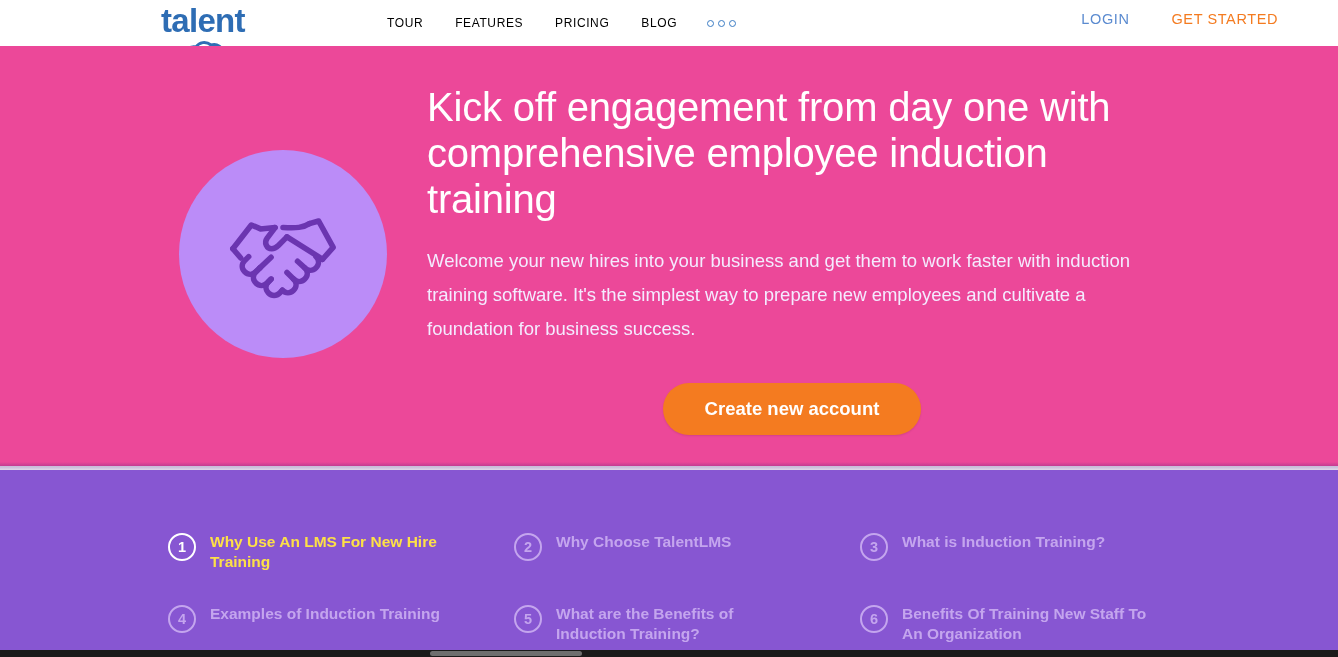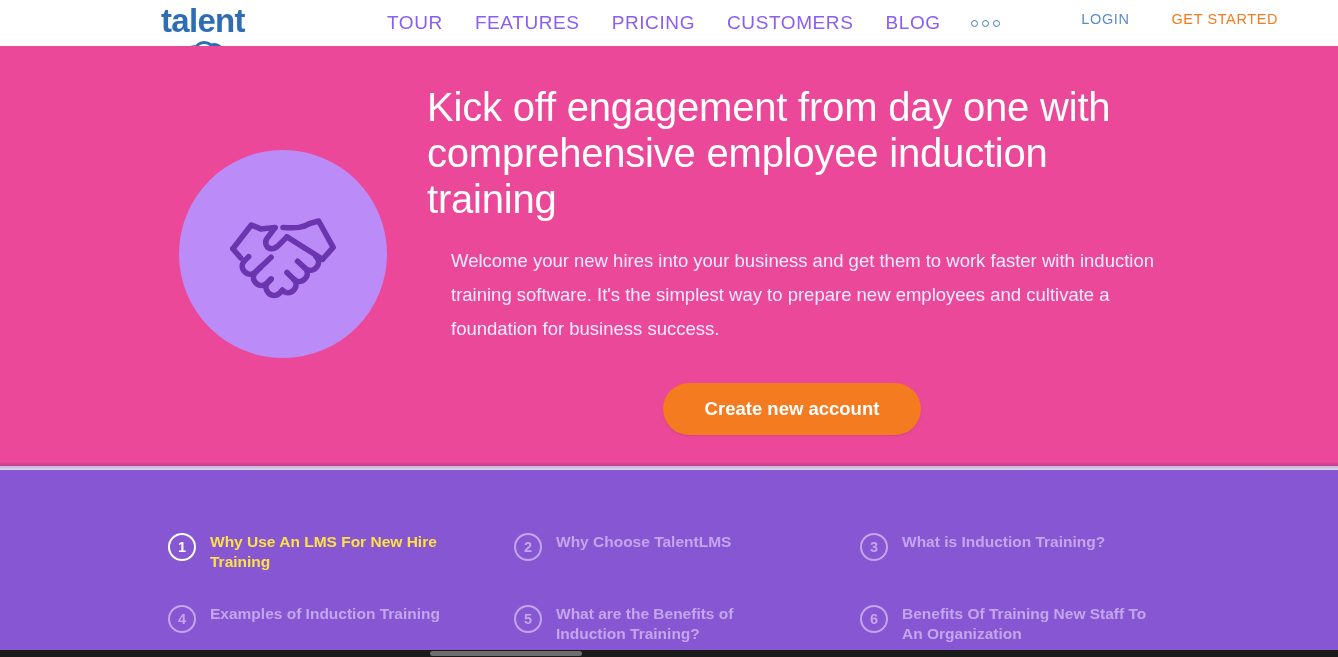--- a/index.html
+++ b/index.html
@@ -65,22 +65,22 @@
   .nav-main {
     position: absolute;
     left: 387px;
     top: 0;
     height: 46px;
     display: flex;
     align-items: center;
     gap: 0;
   }
   .nav-link {
-    color: #8b5cf6;
-    font-size: 19px;
+    color: #000000;
+    font-size: 12px;
     letter-spacing: 0.6px;
     text-decoration: none;
     padding: 0 16px;
     line-height: 46px;
     white-space: nowrap;
     text-align: center;
   }
   .nav-link:first-child { padding-left: 0; }
 
   .nav-more {
@@ -160,21 +160,20 @@
     line-height: 46px;
     letter-spacing: -0.2px;
   }
   .hero-sub {
     color: #F4EBFF;
     font-size: 18.5px;
     line-height: 34px;
     margin-top: 22px;
     width: 725px;
     font-weight: normal;
-    margin-left: 24px;
   }
 
   .cta-wrap {
     position: absolute;
     left: 427px;
     top: 337px;
     width: 730px;
     display: flex;
     justify-content: center;
   }
@@ -292,21 +291,20 @@
           <path d="M21 16 C22.5 23 27 26 30 26 C33 26 37.5 23 39 16" fill="none" stroke="#F47B20" stroke-width="3" stroke-linecap="round"></path>
         </svg>
       </span>
       <span class="logo-lms">lms</span>
     </a>
 
     <nav class="nav-main">
       <a class="nav-link" href="#">TOUR</a>
       <a class="nav-link" href="#">FEATURES</a>
       <a class="nav-link" href="#">PRICING</a>
-      <a class="nav-link" href="#">CUSTOMERS</a>
       <a class="nav-link" href="#">BLOG</a>
       <span class="nav-more">
         <span class="dot"></span>
         <span class="dot"></span>
         <span class="dot"></span>
       </span>
     </nav>
 
     <div class="nav-right">
       <a class="nav-login" href="#">LOGIN</a>

